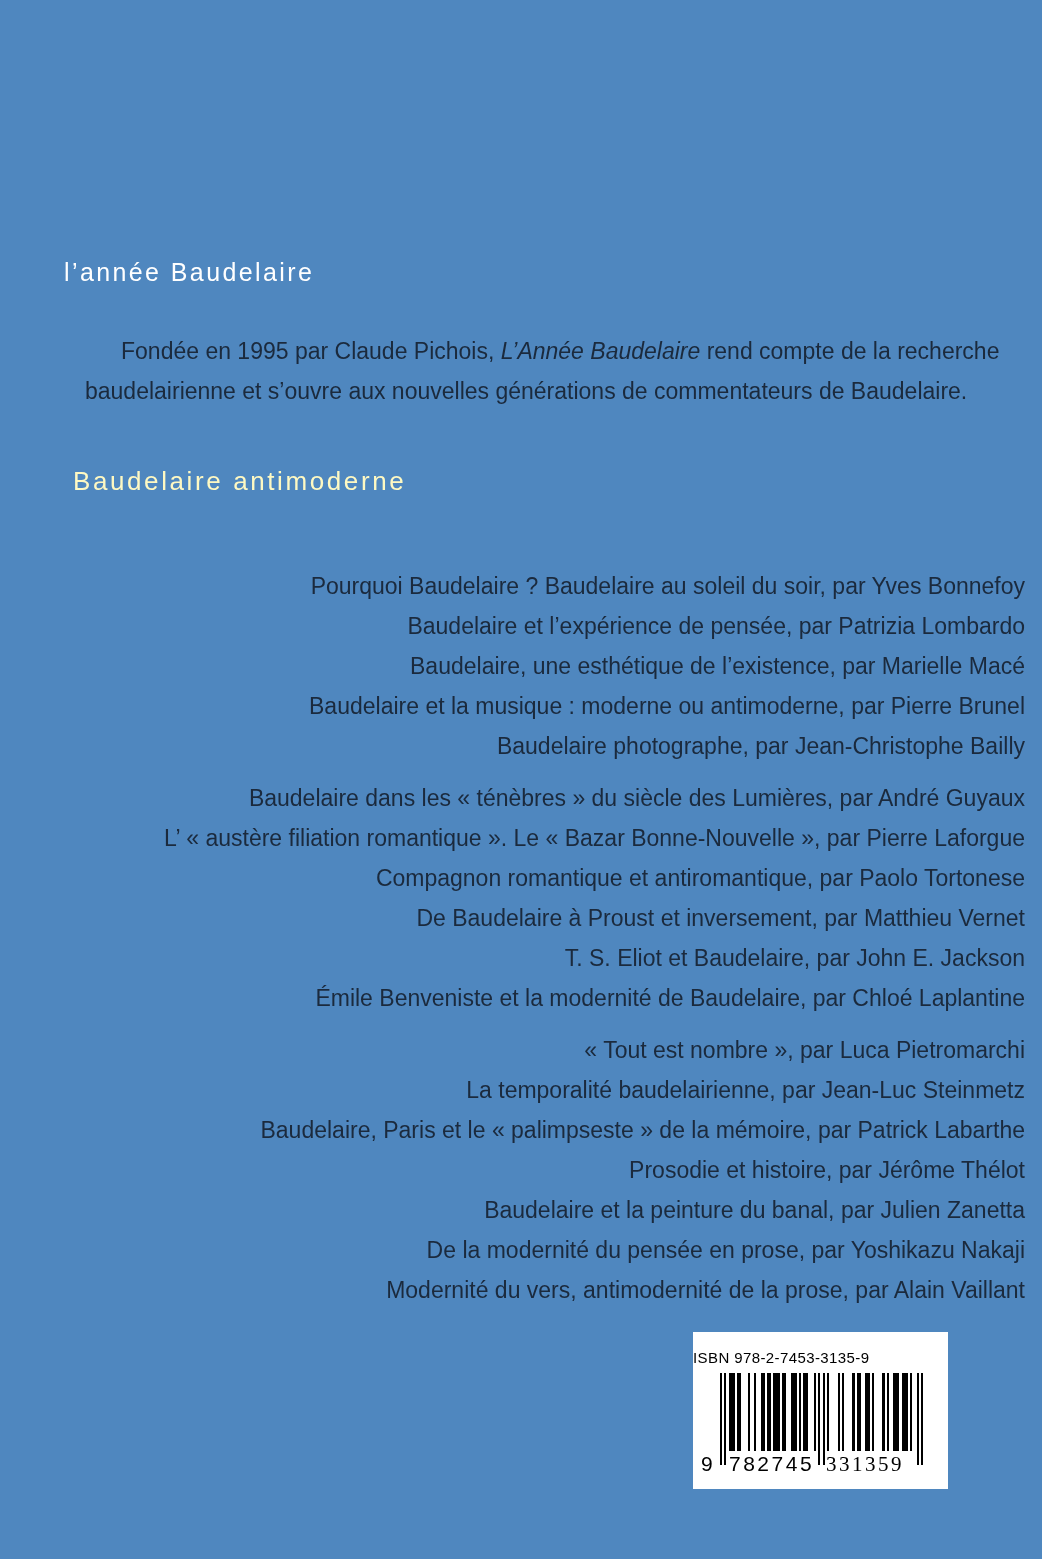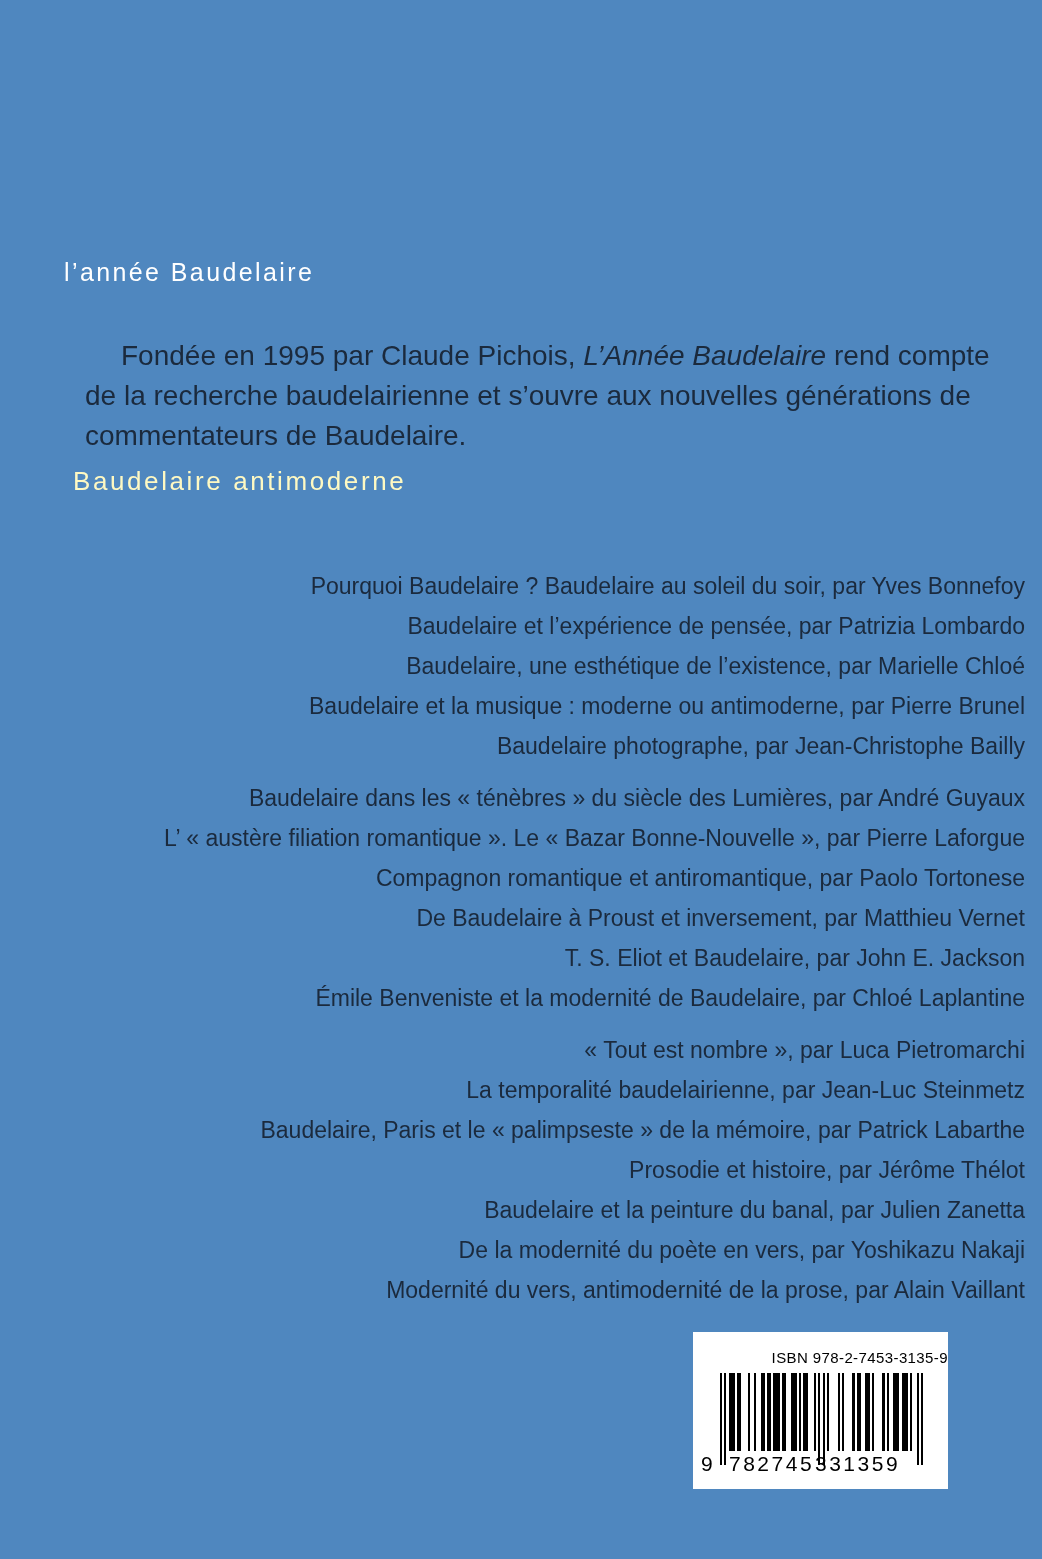--- a/index.html
+++ b/index.html
@@ -44,21 +44,21 @@
     white-space: nowrap;
   }
 
   
   .blurb {
     position: absolute;
     left: 85px;
     top: 308px;
     width: 925px;
     color: #1b2a3d;
-    font-size: 28px;
+    font-size: 23px;
     line-height: 40px;
     text-indent: 36px;
     font-weight: 400;
   }
   .blurb em {
     font-style: italic;
   }
 
   
   .foreword {
@@ -100,21 +100,21 @@
     width: 255px;
     height: 157px;
     background: #ffffff;
     box-sizing: border-box;
   }
   .barcode-isbn {
     position: absolute;
     left: 0;
     right: 0;
     top: 17px;
-    text-align: right;
+    text-align: left;
     color: #000000;
     font-size: 15px;
     letter-spacing: 0.4px;
     white-space: nowrap;
   }
   .barcode-bars {
     position: absolute;
     left: 27px;
     top: 41px;
     width: 203px;
@@ -145,60 +145,61 @@
     top: 0;
   }
   .barcode-digits .d-left {
     position: absolute;
     left: 36px;
     top: 0;
     letter-spacing: 2.5px;
   }
   .barcode-digits .d-right {
     position: absolute;
-    left: 122px;
+    left: 133px;
     top: 0;
     letter-spacing: 2.5px;
+    font-family: Liberation Serif, serif;
   }
 </style>
 </head>
 <body>
 
 <div class="cover">
 
   <div class="journal-title">l’année Baudelaire</div>
 
   <p class="blurb"><span>Fondée en 1995 par Claude Pichois, </span><em>L’Année Baudelaire</em><span> rend compte de la recherche baudelairienne et s’ouvre aux nouvelles générations de commentateurs de Baudelaire.</span></p>
 
   <div class="section-title">Baudelaire antimoderne</div>
 
 
   <div class="contents">
       <div class="contents-group">
         <div class="contents-entry">Pourquoi Baudelaire ? Baudelaire au soleil du soir, par Yves Bonnefoy</div>
         <div class="contents-entry">Baudelaire et l’expérience de pensée, par Patrizia Lombardo</div>
-        <div class="contents-entry">Baudelaire, une esthétique de l’existence, par Marielle Chloé</div>
+        <div class="contents-entry">Baudelaire, une esthétique de l’existence, par Marielle Macé</div>
         <div class="contents-entry">Baudelaire et la musique : moderne ou antimoderne, par Pierre Brunel</div>
         <div class="contents-entry">Baudelaire photographe, par Jean-Christophe Bailly</div>
       </div>
       <div class="contents-group">
         <div class="contents-entry">Baudelaire dans les « ténèbres » du siècle des Lumières, par André Guyaux</div>
         <div class="contents-entry">L’ « austère filiation romantique ». Le « Bazar Bonne-Nouvelle », par Pierre Laforgue</div>
         <div class="contents-entry">Compagnon romantique et antiromantique, par Paolo Tortonese</div>
         <div class="contents-entry">De Baudelaire à Proust et inversement, par Matthieu Vernet</div>
         <div class="contents-entry">T. S. Eliot et Baudelaire, par John E. Jackson</div>
         <div class="contents-entry">Émile Benveniste et la modernité de Baudelaire, par Chloé Laplantine</div>
       </div>
       <div class="contents-group">
         <div class="contents-entry">« Tout est nombre », par Luca Pietromarchi</div>
         <div class="contents-entry">La temporalité baudelairienne, par Jean-Luc Steinmetz</div>
         <div class="contents-entry">Baudelaire, Paris et le « palimpseste » de la mémoire, par Patrick Labarthe</div>
         <div class="contents-entry">Prosodie et histoire, par Jérôme Thélot</div>
         <div class="contents-entry">Baudelaire et la peinture du banal, par Julien Zanetta</div>
-        <div class="contents-entry">De la modernité du poète en vers, par Yoshikazu Nakaji</div>
+        <div class="contents-entry">De la modernité du pensée en prose, par Yoshikazu Nakaji</div>
         <div class="contents-entry">Modernité du vers, antimodernité de la prose, par Alain Vaillant</div>
       </div>
     </div>
 
   <div class="barcode-box">
     <div class="barcode-isbn">ISBN  978-2-7453-3135-9</div>
     <div class="barcode-bars">
         <span class="bar guard" style="left: 0px; width: 2.13684px;"></span>
         <span class="bar guard" style="left: 4.27368px; width: 2.13684px;"></span>
         <span class="bar" style="left: 8.54737px; width: 2.13684px;"></span>

